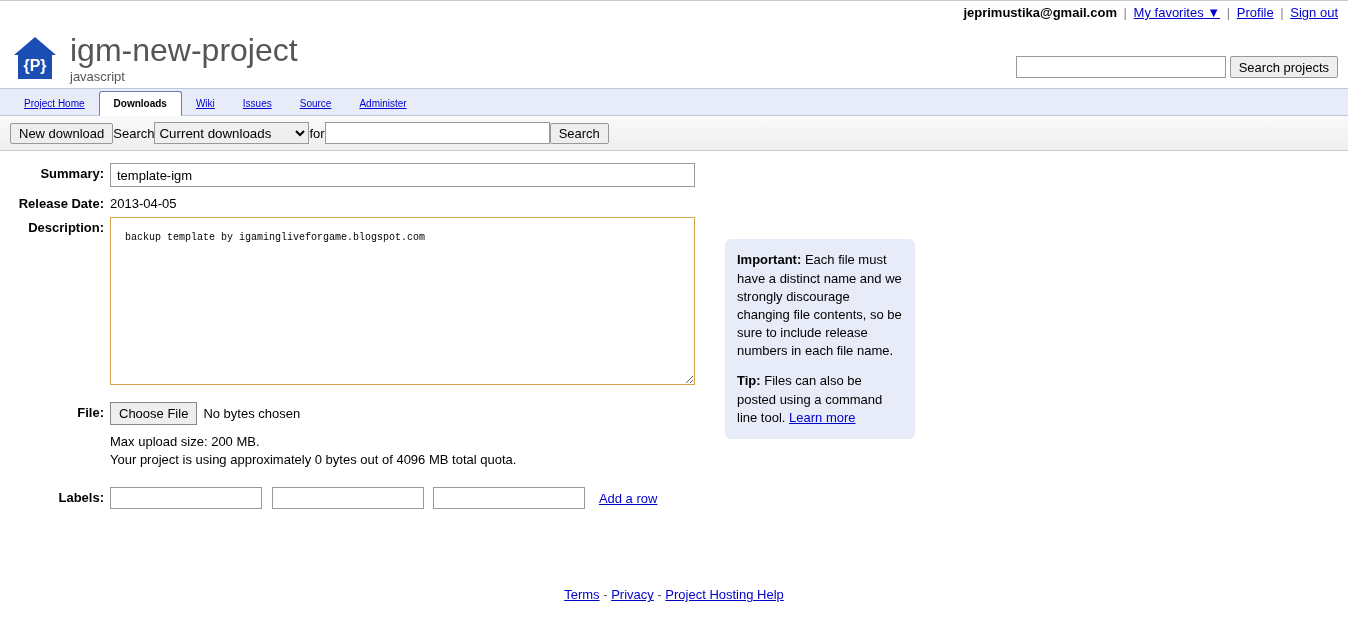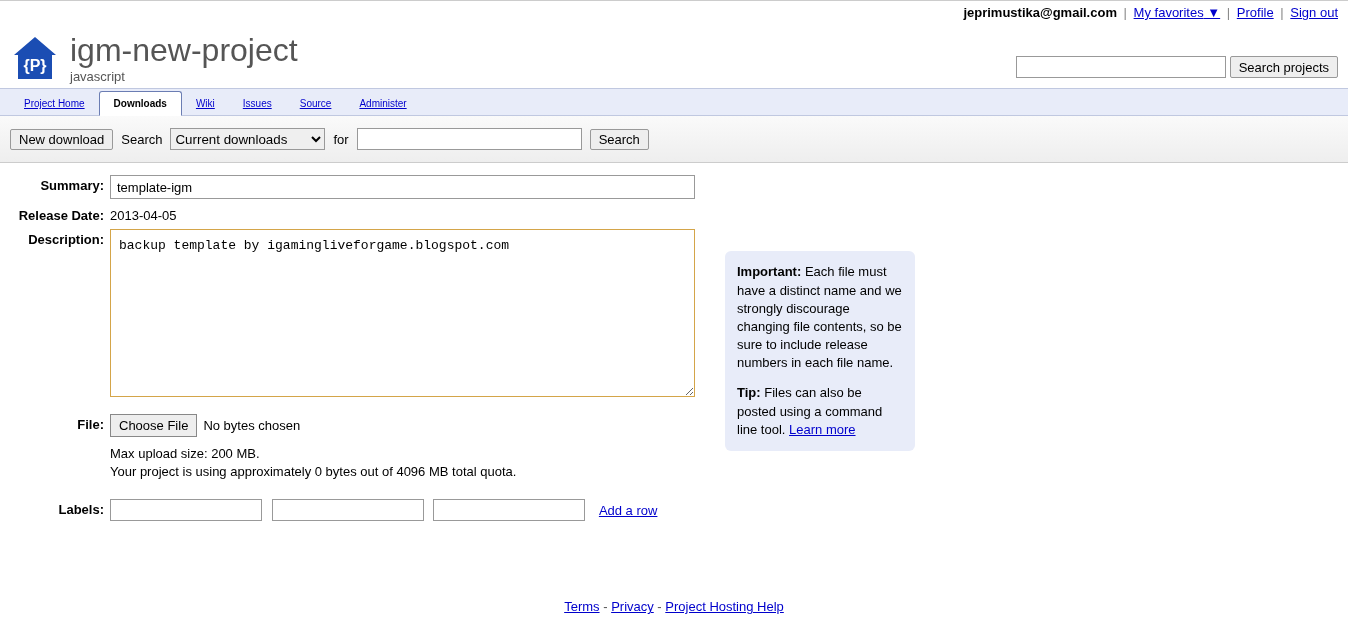--- a/index.html
+++ b/index.html
@@ -86,24 +86,23 @@
     margin-bottom: -1px;
     font-weight: bold;
     color: #000;
   }
   .tabs .tab.active span { text-decoration: none; color: #000;}
   .tabs a.tab-link { color: #0000cc; }
   
   .subbar {
     background: linear-gradient(#fafafa,#eee);
     border-bottom: 1px solid #ccc;
-    padding: 12px 10px;
+    padding: 6px 10px;
     display: flex;
     align-items: center;
-    gap: 8px;
   }
   .subbar select {
     width: 155px;
     height: 22px;
     border: 1px solid #999;
   }
   .subbar input[type=text] {
     width: 225px;
     height: 22px;
     border: 1px solid #999;
@@ -136,23 +135,23 @@
     height: 24px;
     border: 1px solid #999;
     padding: 2px 6px;
     font-size: 13px;
   }
   .form-row .release-date { padding-top: 3px; font-size: 13px; }
   .form-row textarea.description {
     width: 585px;
     height: 168px;
     border: 1px solid #d4a549;
-    padding: 8px;
+    padding: 14px;
     font-family: "Courier New", monospace;
-    font-size: 13px;
+    font-size: 10px;
     resize: both;
   }
   .form-row .file-input {
     display: inline-flex;
     align-items: center;
     gap: 6px;
   }
   .form-row .file-btn {
     background: #eee;
     border: 1px solid #888;

